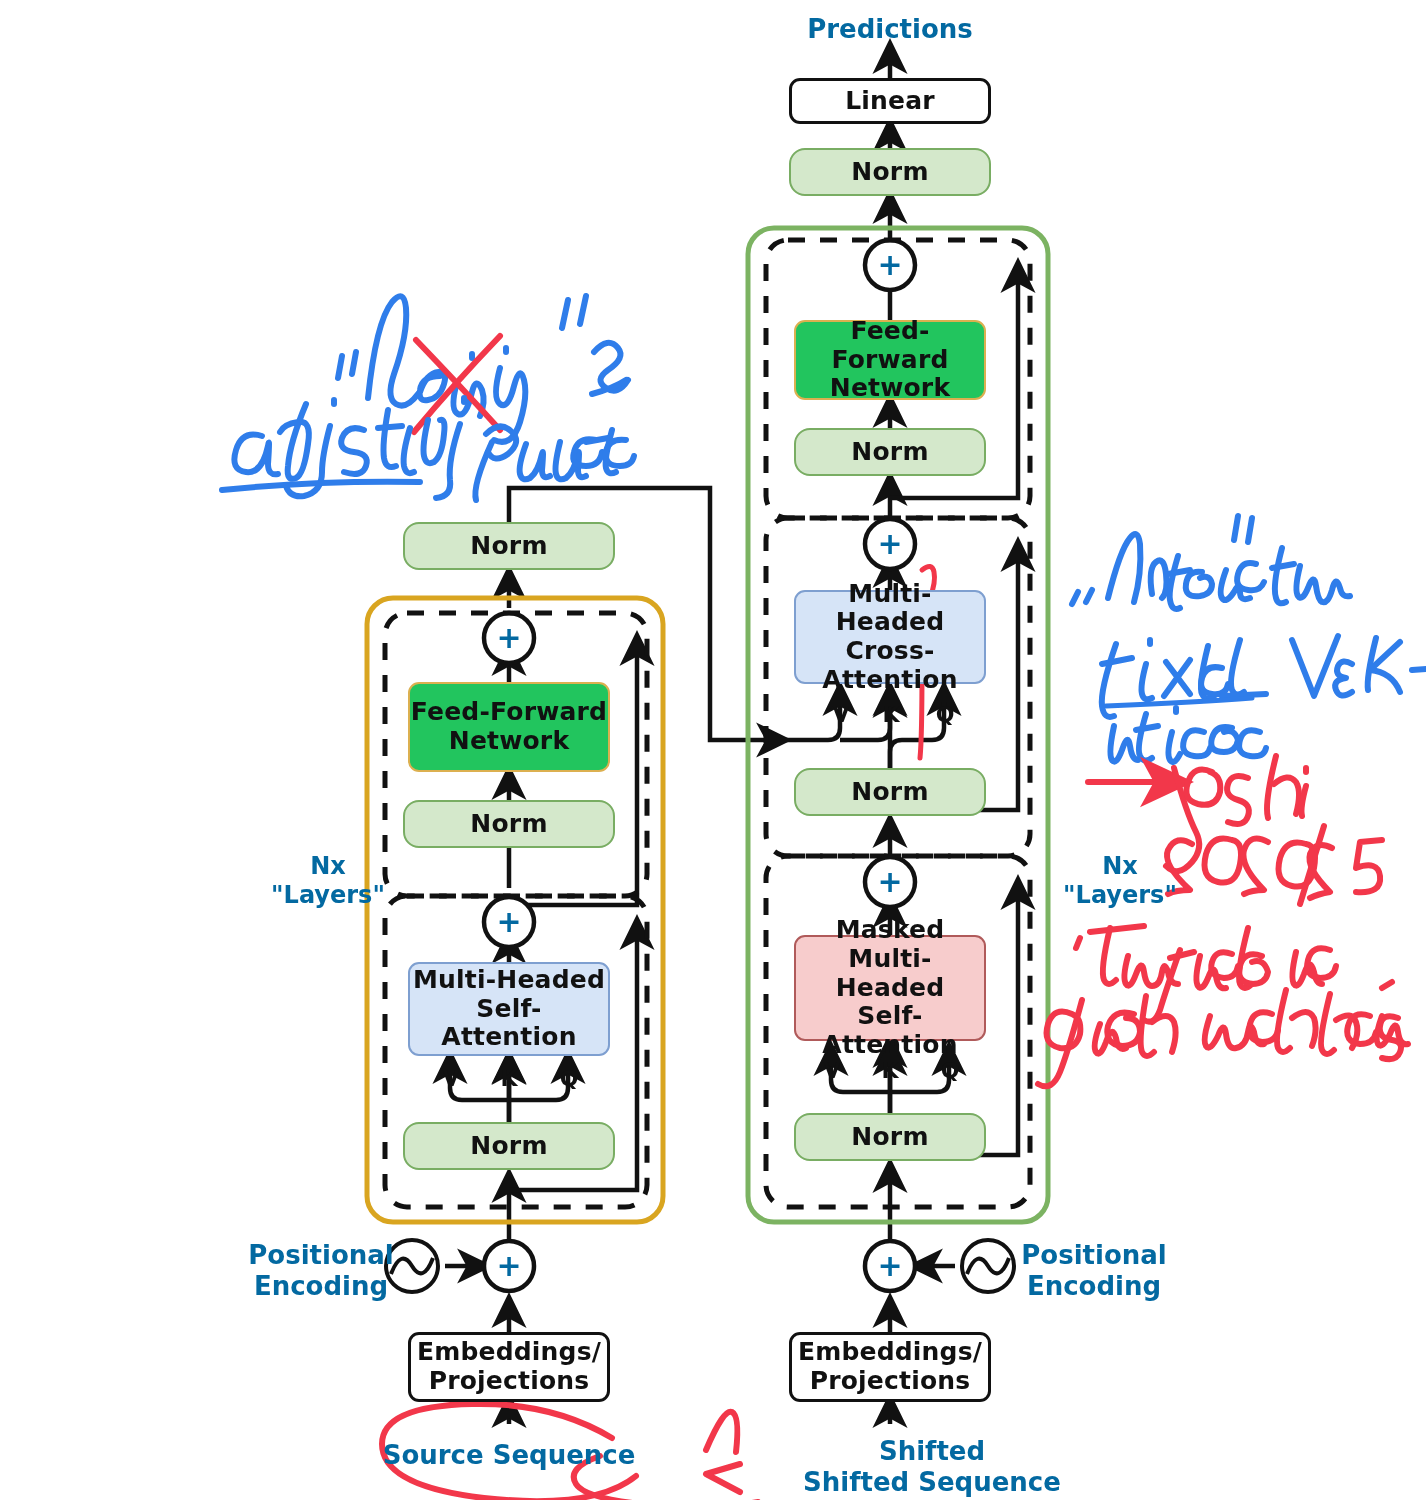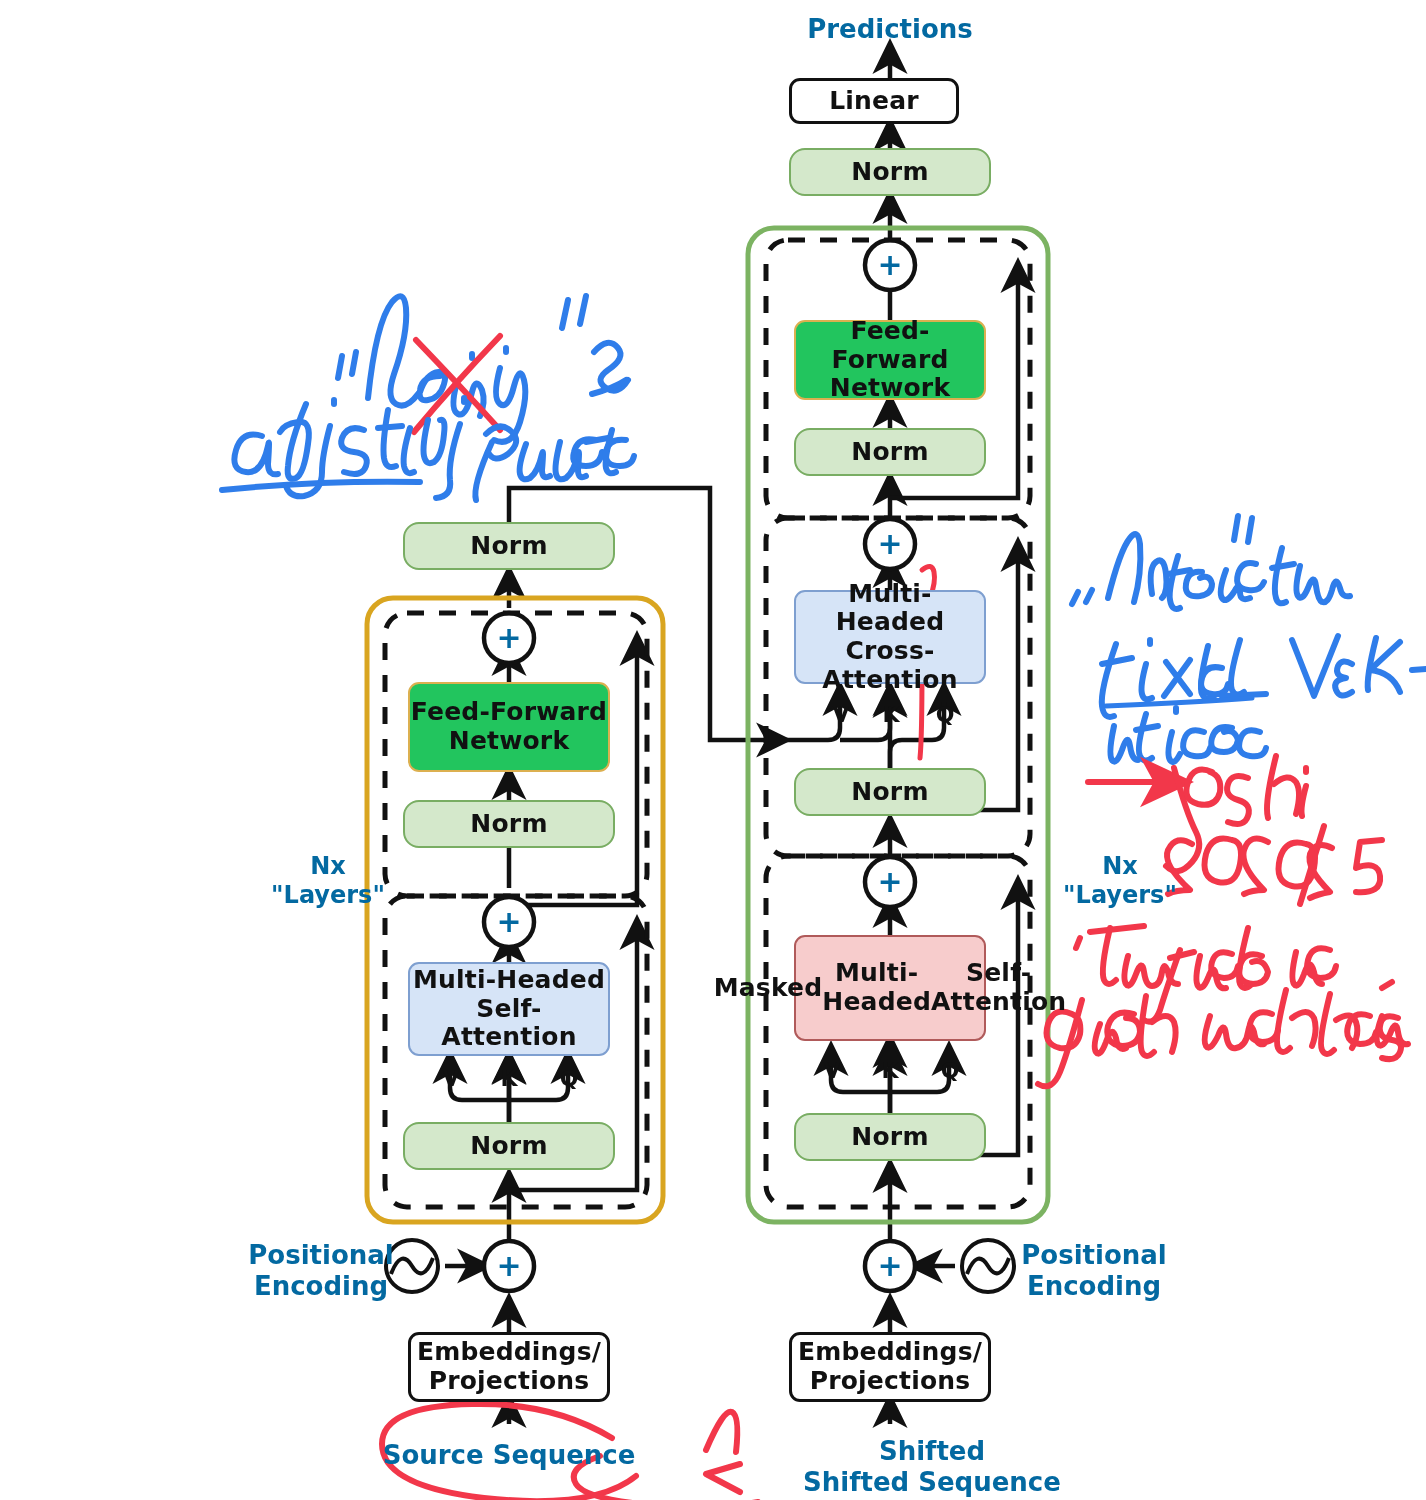--- a/index.html
+++ b/index.html
@@ -336,21 +336,21 @@
 </div>
 
 <div class="lbl ttl" style="left:369px;top:1440px;width:280px;">
   <div>Source Sequence</div>
 </div>
 
 <div class="lbl ttl" style="left:760px;top:14px;width:260px;">
   <div>Predictions</div>
 </div>
 
-<div class="node plain" style="left:789px;top:78px;width:170px;height:46px;text-align:center;">
+<div class="node plain" style="left:789px;top:78px;width:202px;height:46px;text-align:center;">
   <span>Linear</span>
 </div>
 
 <div class="node norm" style="left:789px;top:148px;width:202px;height:48px;">
   <span>Norm</span>
 </div>
 
 <div class="node ffn" style="left:794px;top:320px;width:192px;height:80px;flex-direction:column;">
   <span>Feed-Forward</span>
   <span>Network</span>
@@ -366,21 +366,21 @@
 </div>
 
 <div class="vkq" style="left:828px;top:702px;width:26px;">V</div>
 <div class="vkq" style="left:878px;top:702px;width:26px;">K</div>
 <div class="vkq" style="left:932px;top:702px;width:26px;">Q</div>
 
 <div class="node norm" style="left:794px;top:768px;width:192px;height:48px;">
   <span>Norm</span>
 </div>
 
-<div class="node mattn" style="left:794px;top:935px;width:192px;height:106px;flex-direction:row;">
+<div class="node mattn" style="left:794px;top:935px;width:192px;height:106px;flex-direction:column;">
   <span>Masked</span>
   <span>Multi-Headed</span>
   <span>Self-Attention</span>
 </div>
 
 <div class="vkq" style="left:819px;top:1058px;width:26px;">V</div>
 <div class="vkq" style="left:877px;top:1058px;width:26px;">K</div>
 <div class="vkq" style="left:937px;top:1058px;width:26px;">Q</div>
 
 <div class="node norm" style="left:794px;top:1113px;width:192px;height:48px;">

